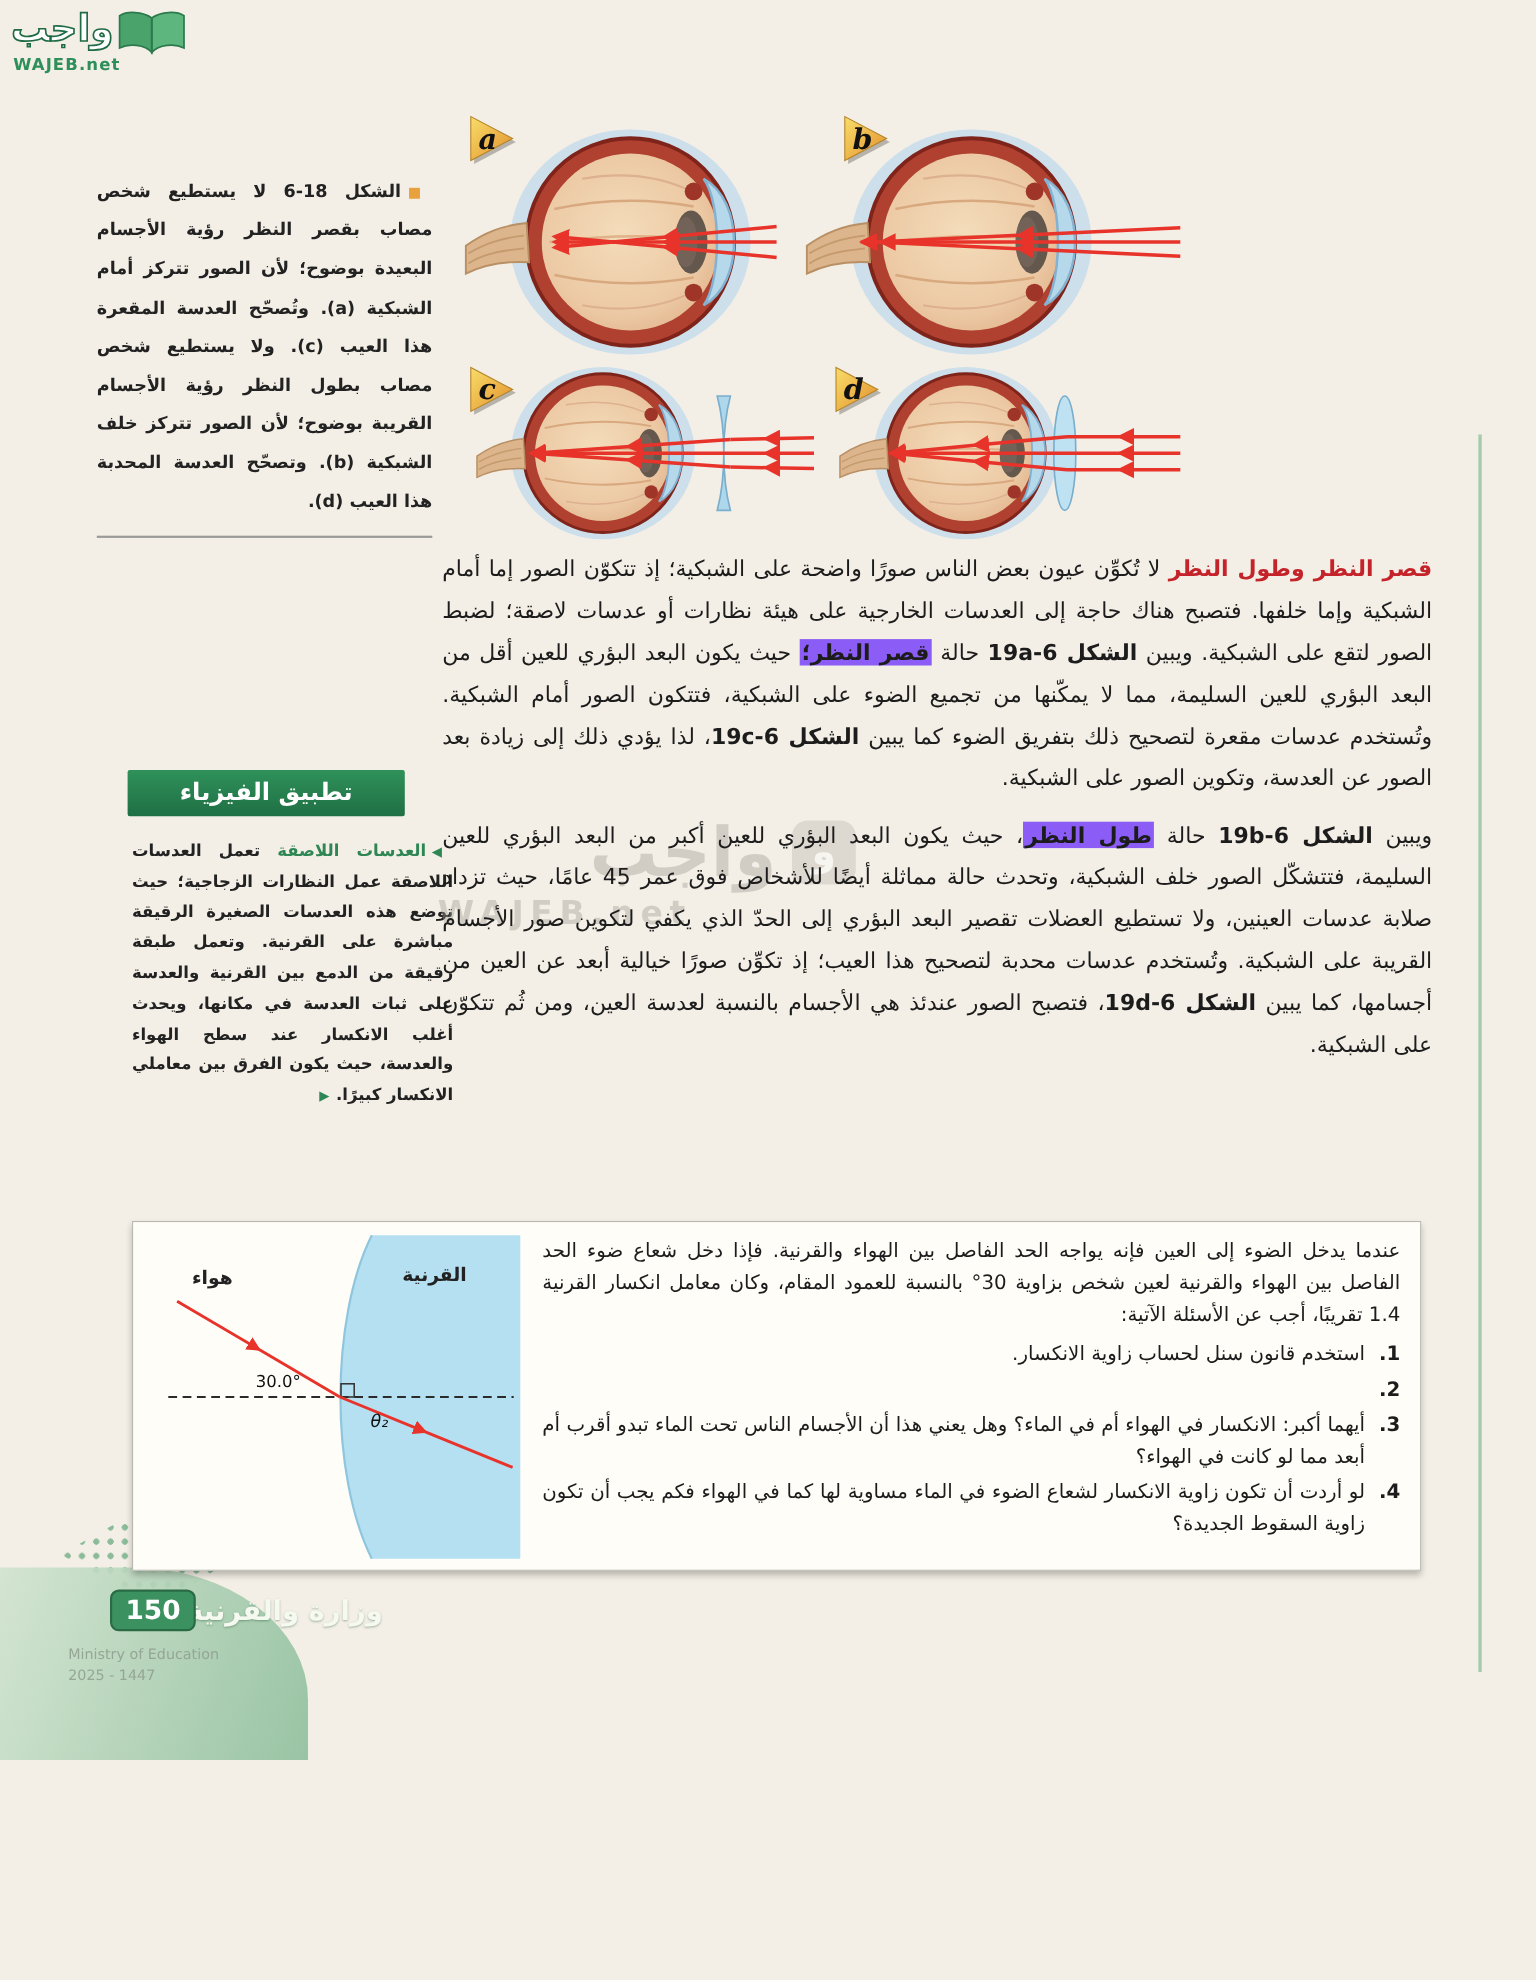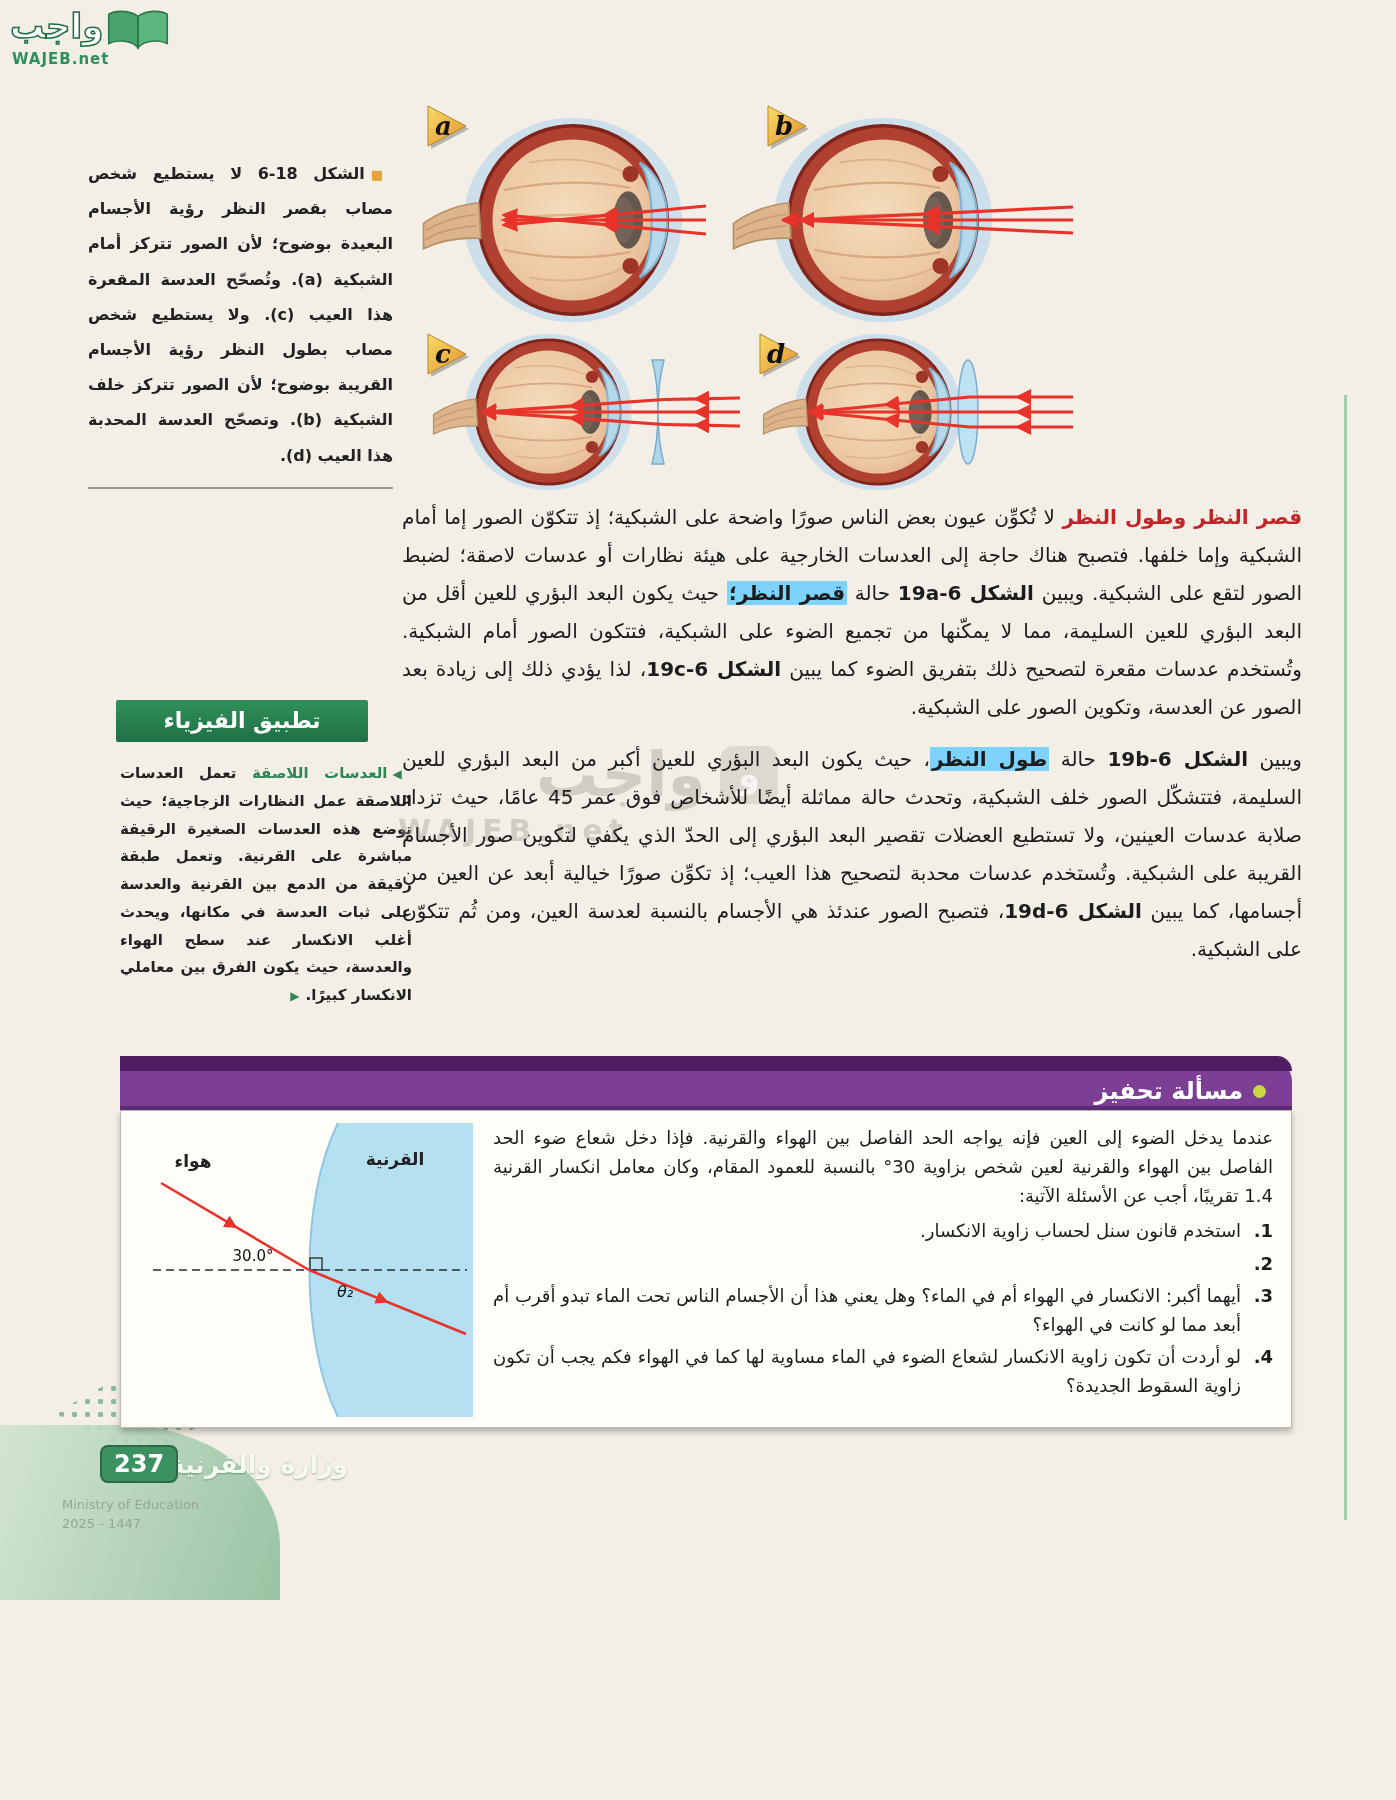--- a/index.html
+++ b/index.html
@@ -20,21 +20,21 @@
 
   
   .fig-caption{left:88px;top:156px;width:305px;font-size:16px;font-weight:bold;line-height:2.2;color:#222;}
   .cap-marker{color:#e8a13d;font-size:13px;margin-left:6px;}
   .cap-rule{left:88px;top:487px;width:305px;height:2px;background:#9a9a9a;}
 
   
   .maintext{left:402px;top:498px;width:900px;font-size:20px;line-height:1.9;color:#1c1c1c;z-index:2;}
   .maintext p{margin:0 0 14px 0;}
   .red{color:#c4232a;font-weight:bold;}
-  .hl{background:#7dd3fc;padding:0 2px;font-weight:bold;}
+  .hl{background:#8b5cf6;padding:0 2px;font-weight:bold;}
   .figref{font-weight:bold;}
 
   
   .phys-header{left:116px;top:700px;width:252px;height:42px;background:linear-gradient(180deg,#2f915a,#1f6f44);
                color:#fff;font-size:22px;font-weight:bold;text-align:center;line-height:42px;border-radius:2px;}
   .phys-body{left:100px;top:760px;width:292px;font-size:15px;font-weight:bold;line-height:1.85;color:#222;margin-left:20px;}
   .lead-marker{color:#2d8653;font-size:12px;margin-left:5px;}
   .lead{color:#2d8653;}
   .end-marker{color:#2d8653;font-size:12px;margin-right:6px;}
 
@@ -210,26 +210,20 @@
   <div class="abs ar justify maintext">
     <p><span class="red">قصر النظر وطول النظر</span><span> لا تُكوِّن عيون بعض الناس صورًا واضحة على الشبكية؛ إذ تتكوّن الصور إما أمام الشبكية وإما خلفها. فتصبح هناك حاجة إلى العدسات الخارجية على هيئة نظارات أو عدسات لاصقة؛ لضبط الصور لتقع على الشبكية. ويبين </span><span class="figref">الشكل 19a-6</span><span> حالة </span><span class="hl">قصر النظر؛</span><span> حيث يكون البعد البؤري للعين أقل من البعد البؤري للعين السليمة، مما لا يمكّنها من تجميع الضوء على الشبكية، فتتكون الصور أمام الشبكية. وتُستخدم عدسات مقعرة لتصحيح ذلك بتفريق الضوء كما يبين </span><span class="figref">الشكل 19c-6</span><span>، لذا يؤدي ذلك إلى زيادة بعد الصور عن العدسة، وتكوين الصور على الشبكية.</span></p>
     <p><span>ويبين </span><span class="figref">الشكل 19b-6</span><span> حالة </span><span class="hl">طول النظر</span><span>، حيث يكون البعد البؤري للعين أكبر من البعد البؤري للعين السليمة، فتتشكّل الصور خلف الشبكية، وتحدث حالة مماثلة أيضًا للأشخاص فوق عمر 45 عامًا، حيث تزداد صلابة عدسات العينين، ولا تستطيع العضلات تقصير البعد البؤري إلى الحدّ الذي يكفي لتكوين صور الأجسام القريبة على الشبكية. وتُستخدم عدسات محدبة لتصحيح هذا العيب؛ إذ تكوِّن صورًا خيالية أبعد عن العين من أجسامها، كما يبين </span><span class="figref">الشكل 19d-6</span><span>، فتصبح الصور عندئذ هي الأجسام بالنسبة لعدسة العين، ومن ثُم تتكوّن على الشبكية.</span></p>
   </div>
 
   <div class="abs ar phys-header">تطبيق الفيزياء</div>
   <div class="abs ar justify phys-body">
     <span class="lead-marker">◀</span><span class="lead">العدسات اللاصقة</span><span> تعمل العدسات اللاصقة عمل النظارات الزجاجية؛ حيث توضع هذه العدسات الصغيرة الرقيقة مباشرة على القرنية. وتعمل طبقة رقيقة من الدمع بين القرنية والعدسة على ثبات العدسة في مكانها، ويحدث أغلب الانكسار عند سطح الهواء والعدسة، حيث يكون الفرق بين معاملي الانكسار كبيرًا.</span><span class="end-marker">▶</span>
   </div>
 
-  <div class="abs ch-banner">
-    <div class="banner-inner">
-      <span class="banner-dot"></span>
-      <span class="banner-title">مسألة تحفيز</span>
-    </div>
-  </div>
 
   <div class="abs ch-card">
     <div class="ch-diagram">
       <svg width="345" height="298">
         <defs>
           <marker id="arr2" viewBox="0 0 10 10" refX="7" refY="5" markerWidth="5" markerHeight="5" orient="auto">
             <path d="M0,0 L10,5 L0,10 Z" fill="#e8332b"></path>
           </marker>
         </defs>
         <path d="M205,2 C167,78 167,220 205,296 L340,296 L340,2 Z" fill="#b5e0f2"></path>
@@ -259,19 +253,19 @@
       </div>
       <div class="qrow">
         <span class="qnum">4.</span>
         <span class="qtext">لو أردت أن تكون زاوية الانكسار لشعاع الضوء في الماء مساوية لها كما في الهواء فكم يجب أن تكون زاوية السقوط الجديدة؟</span>
       </div>
     </div>
   </div>
 
   <div class="abs moe-dots"></div>
   <div class="abs moe-band"></div>
-  <div class="abs page-badge">237</div>
+  <div class="abs page-badge">150</div>
   <div class="abs moe-ar">وزارة والقرنية</div>
   <div class="abs moe-en">Ministry of Education</div>
   <div class="abs moe-year">2025 - 1447</div>
 
   <div class="abs edge-line"></div>
 </div>
 
 </body></html>

